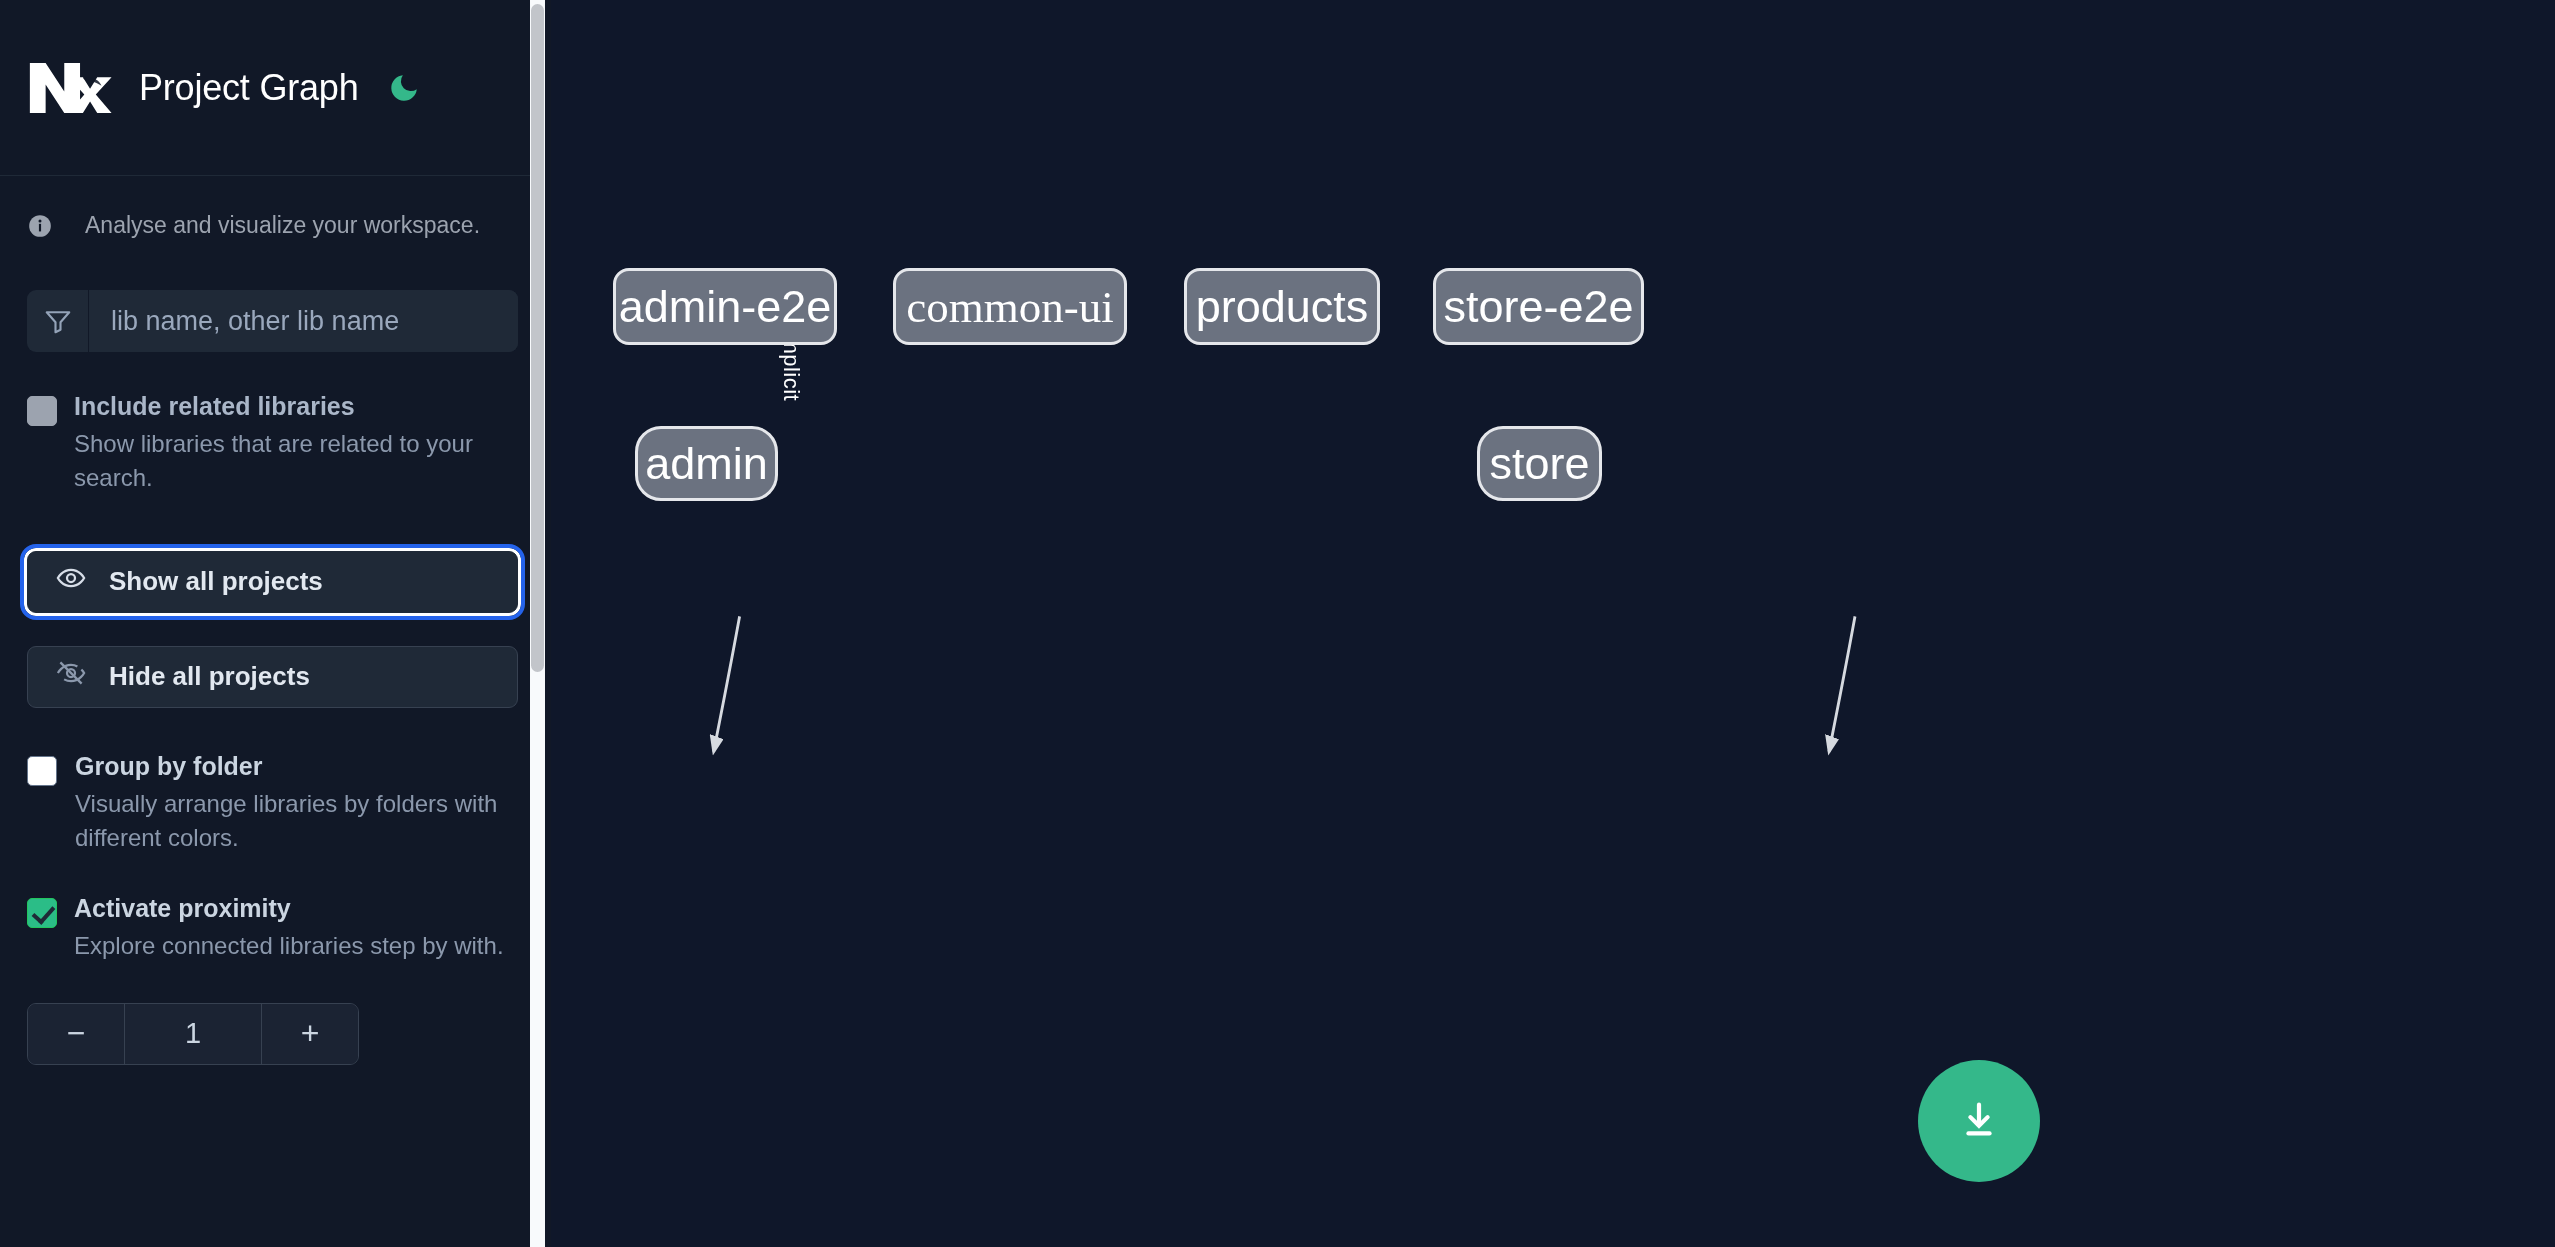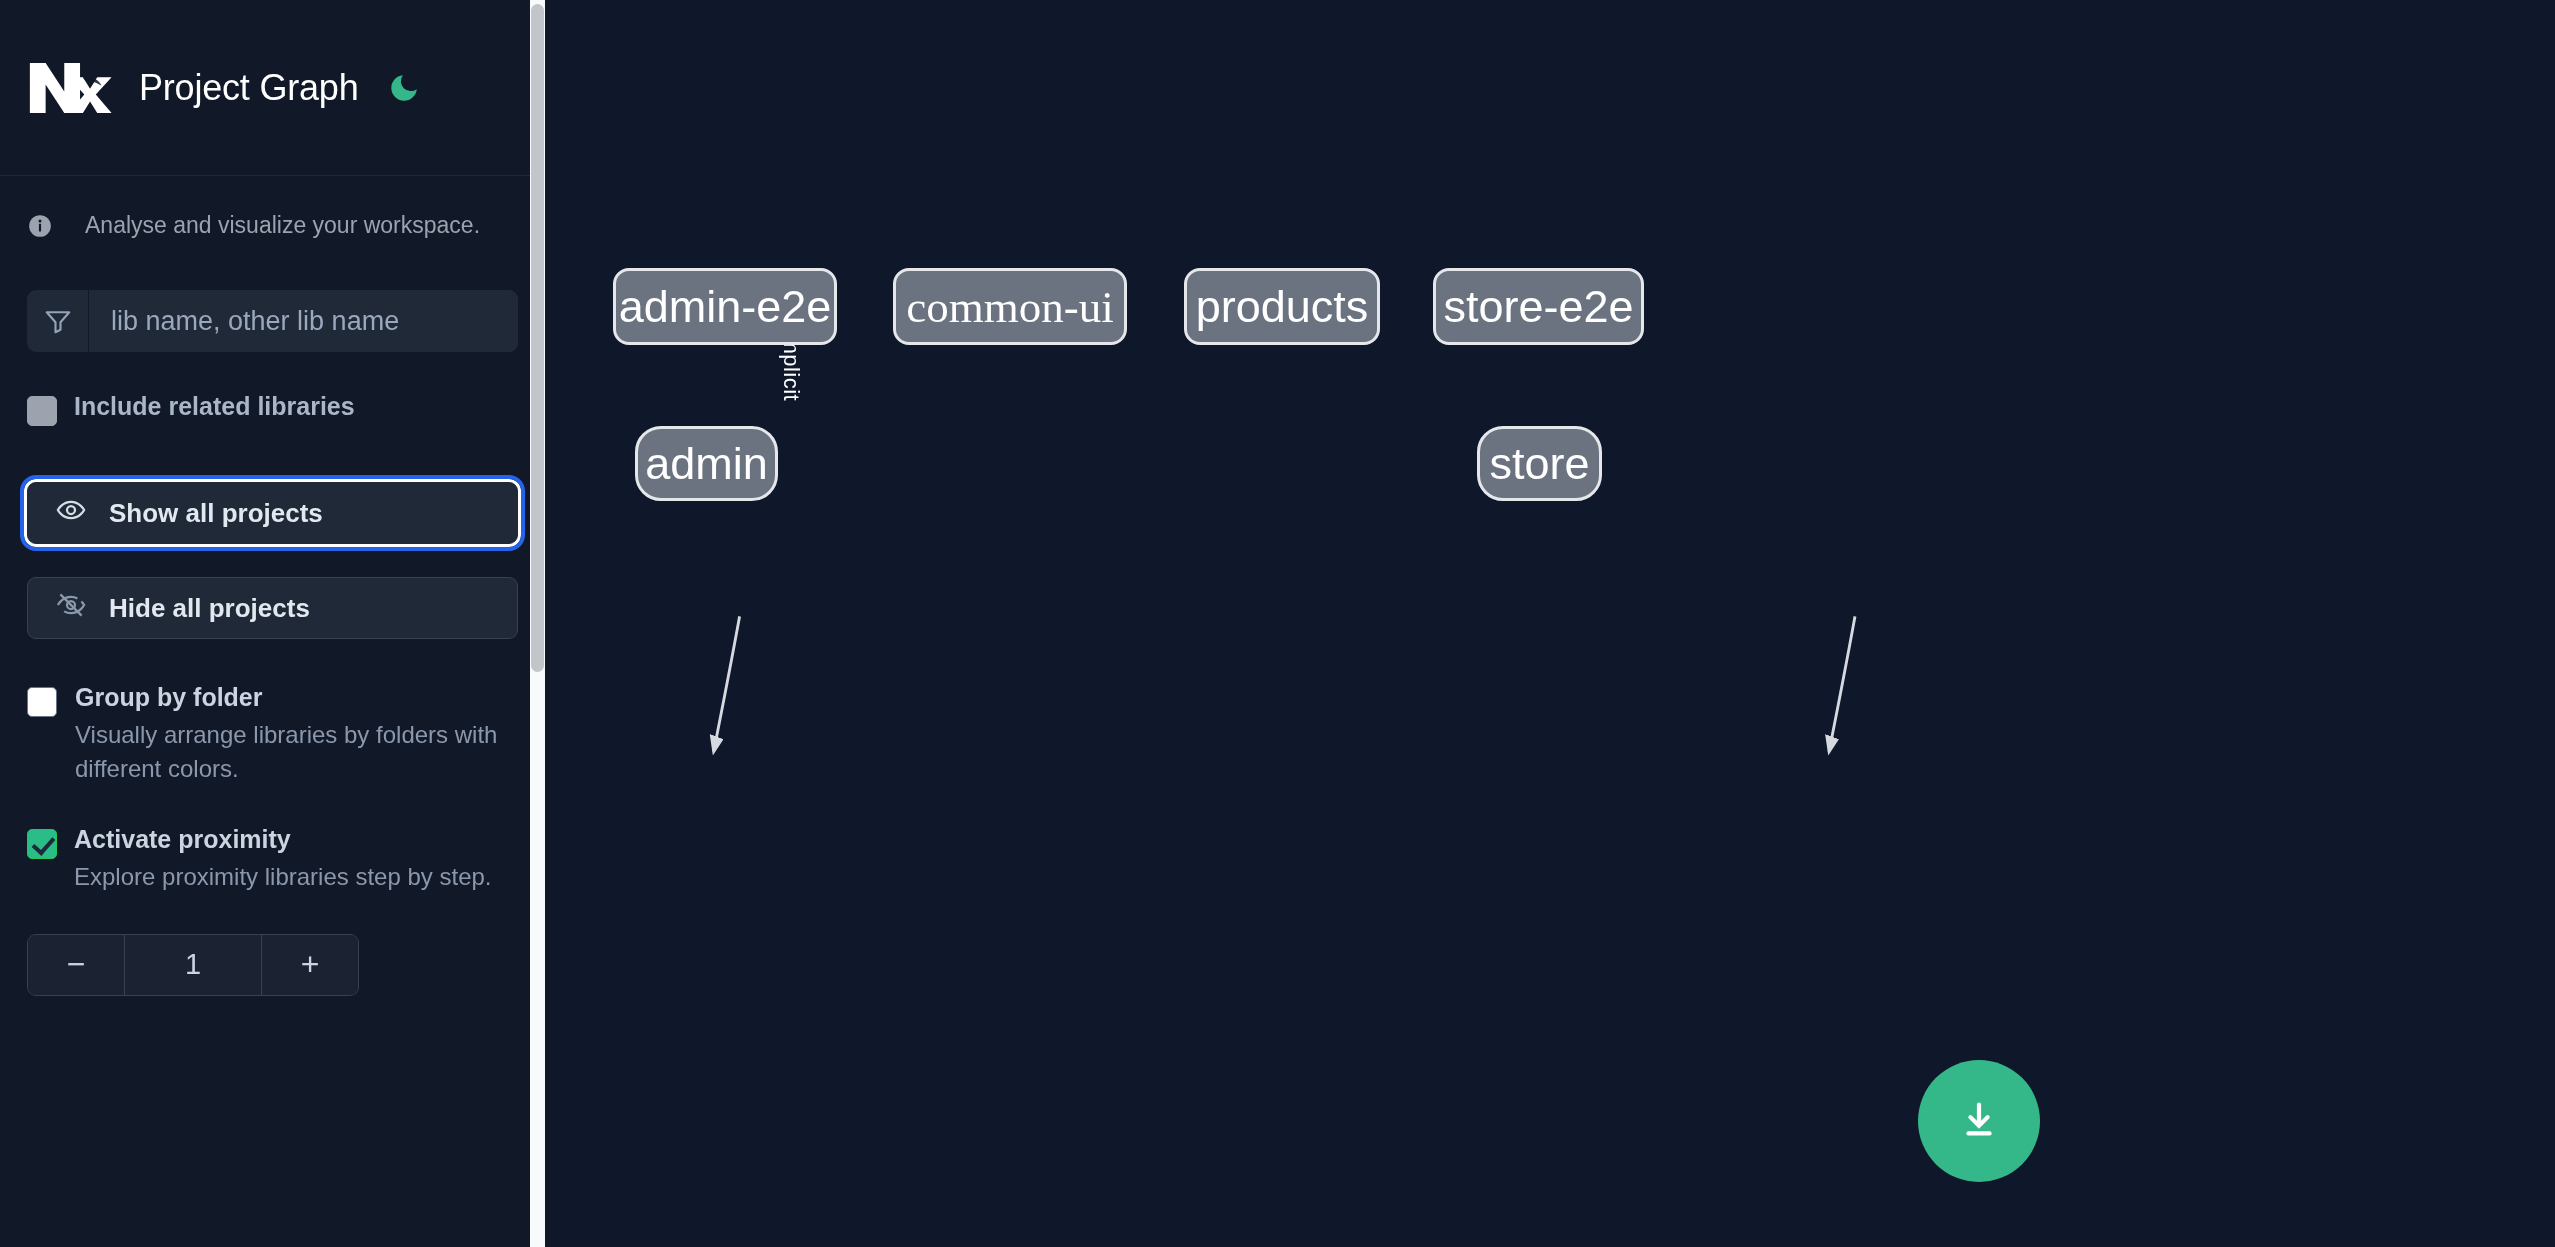--- a/index.html
+++ b/index.html
@@ -356,20 +356,21 @@
             <path d="M3 5h18l-7 8v6l-4 2v-8z" stroke-linejoin="round"></path>
           </svg>
         </span>
         <input class="filter-input" type="text" placeholder="lib name, other lib name" style="">
       </div>
 
       <div class="check-row first">
         <span class="cb cb-disabled"></span>
         <div class="check-texts">
           <span class="check-title dim">Include related libraries</span>
+          <span class="check-desc">Show libraries that are related to your search.</span>
         </div>
       </div>
 
       <div class="btn-block show-btn-wrap">
         <button class="pbtn focused">
           <span>
             <svg width="30" height="30" viewBox="0 0 24 24" fill="none" stroke="#d7dee8" stroke-width="1.8" xmlns="http://www.w3.org/2000/svg">
               <path d="M1.5 12S5 5.5 12 5.5 22.5 12 22.5 12 19 18.5 12 18.5 1.5 12 1.5 12z"></path>
               <circle cx="12" cy="12" r="3.2"></circle>
             </svg>
@@ -396,21 +397,21 @@
         <div class="check-texts">
           <span class="check-title">Group by folder</span>
           <span class="check-desc">Visually arrange libraries by folders with different colors.</span>
         </div>
       </div>
 
       <div class="check-row prox">
         <span class="cb cb-checked"></span>
         <div class="check-texts">
           <span class="check-title">Activate proximity</span>
-          <span class="check-desc">Explore proximity libraries step by step.</span>
+          <span class="check-desc">Explore connected libraries step by with.</span>
         </div>
       </div>
 
       <div class="stepper-wrap">
         <button class="step-btn minus">−</button>
         <span class="step-val">1</span>
         <button class="step-btn plus">+</button>
       </div>
 
     </div>

